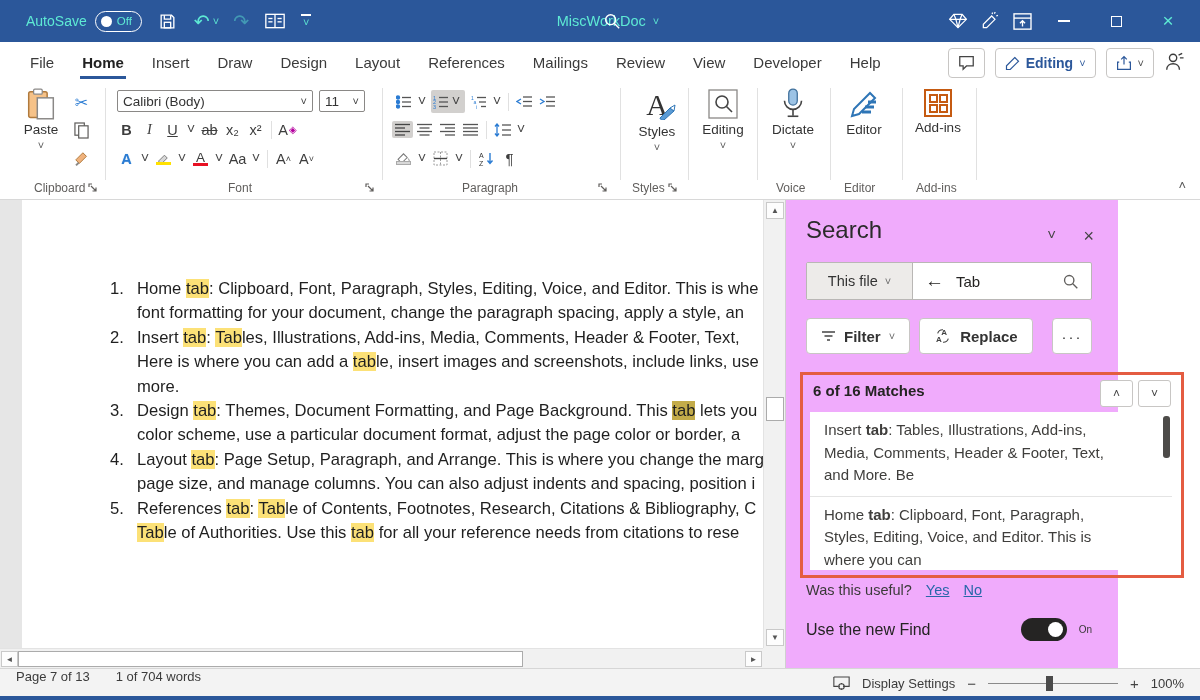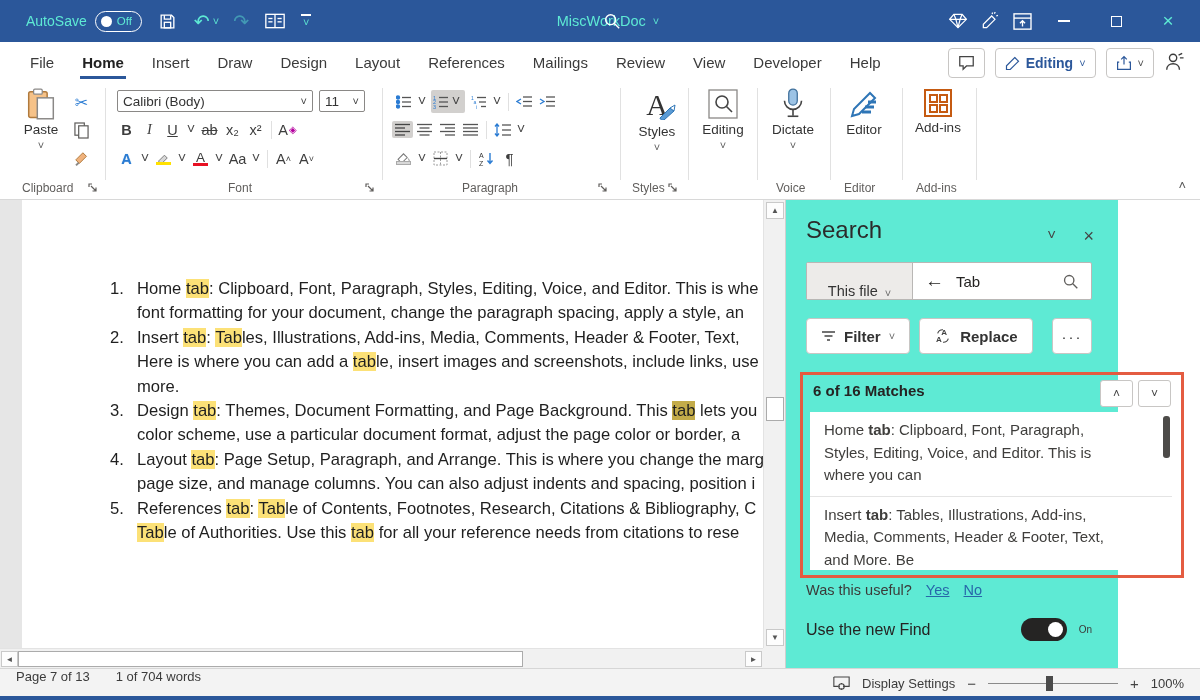--- a/index.html
+++ b/index.html
@@ -73,28 +73,28 @@
   .sbtn { position:absolute; left:2px; width:18px; height:17px; background:#fdfdfd; border:1px solid #c9c9c9;
     display:flex; align-items:center; justify-content:center; font-size:8px; color:#555; }
   .vthumb { position:absolute; left:2px; top:197px; width:18px; height:24px; background:#fff; border:1px solid #ababab; }
   .hscroll { position:absolute; left:0; bottom:0; width:763px; height:20px; background:#f1f1f1; border-top:1px solid #e3e3e3; }
   .hbtn { position:absolute; top:2px; width:17px; height:16px; background:#fdfdfd; border:1px solid #c9c9c9;
     display:flex; align-items:center; justify-content:center; font-size:8px; color:#555; }
   .hthumb { position:absolute; left:18px; top:2px; width:505px; height:16px; background:#fff; border:1px solid #ababab; }
   .corner { position:absolute; right:0; bottom:0; width:22px; height:20px; background:#f1f1f1; }
 
   
-  .spane { position:absolute; top:200px; left:785px; width:333px; height:468px; background:#5eead4;
+  .spane { position:absolute; top:200px; left:785px; width:333px; height:468px; background:#f0abfc;
     border-left:1px solid #cfcfcf; font-size:15px; color:#323130; }
   .sp-head { position:absolute; top:16px; left:20px; font-size:24px; color:#2b2b2b; }
   .sp-headbtn { position:absolute; top:26px; font-size:15px; color:#444; }
   .sp-box { position:absolute; top:62px; left:20px; right:26px; height:38px; display:flex;
     border:1px solid #b9b7b5; border-radius:2px; background:#fff; }
   .sp-scope { width:106px; background:#edebe9; border-right:1px solid #b9b7b5; display:flex;
-    align-items:flex-end; justify-content:center; gap:7px; font-size:14.5px; color:#333; }
+    align-items:center; justify-content:center; gap:7px; font-size:14.5px; color:#333; }
   .sp-input { flex:1; display:flex; align-items:center; gap:12px; padding:0 12px; }
   .sp-input .qry { flex:1; font-size:15px; color:#252423; }
   .sp-btns { position:absolute; top:118px; left:20px; right:26px; display:flex; align-items:center; gap:9px; }
   .sp-btn { height:36px; border:1px solid #c8c6c4; border-radius:4px; background:#fff;
     display:flex; align-items:center; gap:8px; padding:0 14px; font-size:15px; font-weight:bold; color:#333; }
   .sp-more { margin-left:auto; width:40px; justify-content:center; padding:0; font-weight:normal; letter-spacing:2px; }
   .redbox { position:absolute; top:172px; left:14px; width:384px; height:206px;
     border:3px solid var(--result-border,#e45c41); border-radius:0; }
   .match-head { position:absolute; top:7px; left:10px; font-size:15px; font-weight:bold; color:#252423; }
   .nav { position:absolute; top:5px; width:33px; height:27px; background:#fff; border:1px solid #c8c6c4;
@@ -266,21 +266,21 @@
         <rect x="1" y="1" width="10" height="13"></rect>
           <rect x="5" y="4" width="10" height="13"></rect>
       </svg>
     </span>
     <span class="smb" style="position:absolute;left:70px;top:66px">
       <svg width="16" height="16" viewBox="0 0 18 18">
         <path d="M2 10 L10 2 l4 4 L6 14 z" fill="#f0b27c" stroke="#b07a3c" stroke-width="1.1"></path>
         <path d="M6 14 l-3 3 -1.5 -1.5 3 -3 z" fill="#8a8886"></path>
       </svg>
     </span>
-    <div class="rgroup-label" style="left:22px;">
+    <div class="rgroup-label" style="left:34px;">
       <span>Clipboard</span>
     </div>
     <span class="dlg" style="position:absolute;left:88px;bottom:6px">
       <svg width="10" height="10" viewBox="0 0 10 10" stroke="#605e5c" stroke-width="1.2" fill="none">
           <path d="M1 4 V1 H4 M3 3 L8 8 M8 4.5 V8 H4.5"></path>
         </svg>
     </span>
     <div class="rdiv" style="left:105px"></div>
 
     <div class="rowline" style="left:117px; top:8px;">
@@ -646,28 +646,28 @@
       </span>
       <span class="sp-btn sp-more">···</span>
     </div>
 
     <div class="redbox">
       <div class="match-head">6 of 16 Matches</div>
       <span class="nav" style="right:48px">˄</span>
       <span class="nav" style="right:10px">˅</span>
       <div class="results">
         <div class="result">
+          <div><span>Insert </span><span class="seg-b">tab</span><span>: Tables, Illustrations, Add-ins,</span></div>
+          <div><span>Media, Comments, Header &amp; Footer, Text,</span></div>
+          <div><span>and More. Be</span></div>
+        </div>
+        <div class="result">
           <div><span>Home </span><span class="seg-b">tab</span><span>: Clipboard, Font, Paragraph,</span></div>
           <div><span>Styles, Editing, Voice, and Editor. This is</span></div>
           <div><span>where you can</span></div>
-        </div>
-        <div class="result">
-          <div><span>Insert </span><span class="seg-b">tab</span><span>: Tables, Illustrations, Add-ins,</span></div>
-          <div><span>Media, Comments, Header &amp; Footer, Text,</span></div>
-          <div><span>and More. Be</span></div>
         </div>
         <span class="rthumb"></span>
       </div>
     </div>
 
     <div class="sp-feedback">
       <span>Was this useful?</span>
       <span class="sp-link">Yes</span>
       <span class="sp-link">No</span>
     </div>

